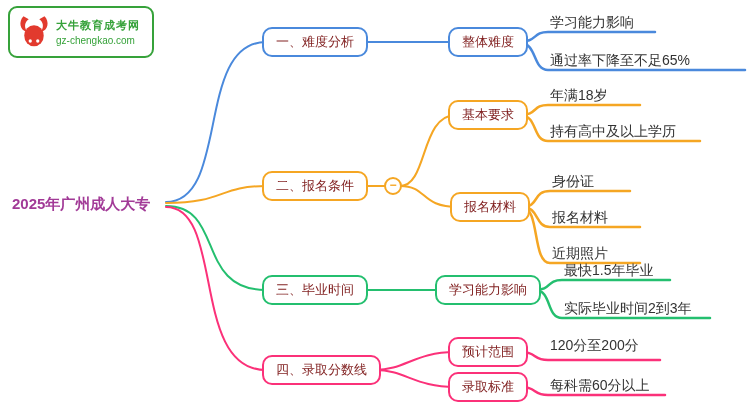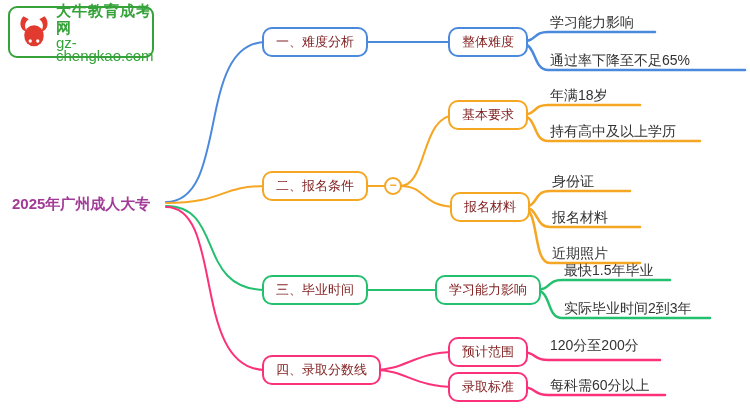--- a/index.html
+++ b/index.html
@@ -28,22 +28,22 @@
     border:2px solid #f5a623;border-radius:50%;color:#f5a623;font-size:12px;
     line-height:13px;text-align:center;cursor:pointer;font-weight:bold;
   }
   .logo{
     position:absolute;left:8px;top:6px;width:146px;height:52px;
     border:2px solid #36a23a;border-radius:9px;display:flex;align-items:center;
     background:#fff;box-sizing:border-box;padding:2px 4px;
   }
   .logo-icon{width:36px;height:36px;flex:0 0 36px;margin:0 4px 0 2px;}
   .logo-text{display:flex;flex-direction:column;justify-content:center;}
-  .logo-brand{color:#36a23a;font-weight:bold;font-size:15px;line-height:17px;letter-spacing:1px;}
-  .logo-domain{color:#36a23a;font-size:15px;line-height:13px;}
+  .logo-brand{color:#36a23a;font-weight:bold;font-size:11px;line-height:17px;letter-spacing:1px;}
+  .logo-domain{color:#36a23a;font-size:10px;line-height:13px;}
 </style>
 </head>
 <body>
 
 <div class="stage">
 
   <svg class="edges" viewBox="0 0 750 410" fill="none" stroke-linecap="round">
 
     <path stroke="#4a89dc" stroke-width="2" d="M166,202 C230,202 195,42 266,42"></path>
     <path stroke="#4a89dc" stroke-width="2" d="M360,42 C400,42 412,42 455,42"></path>

